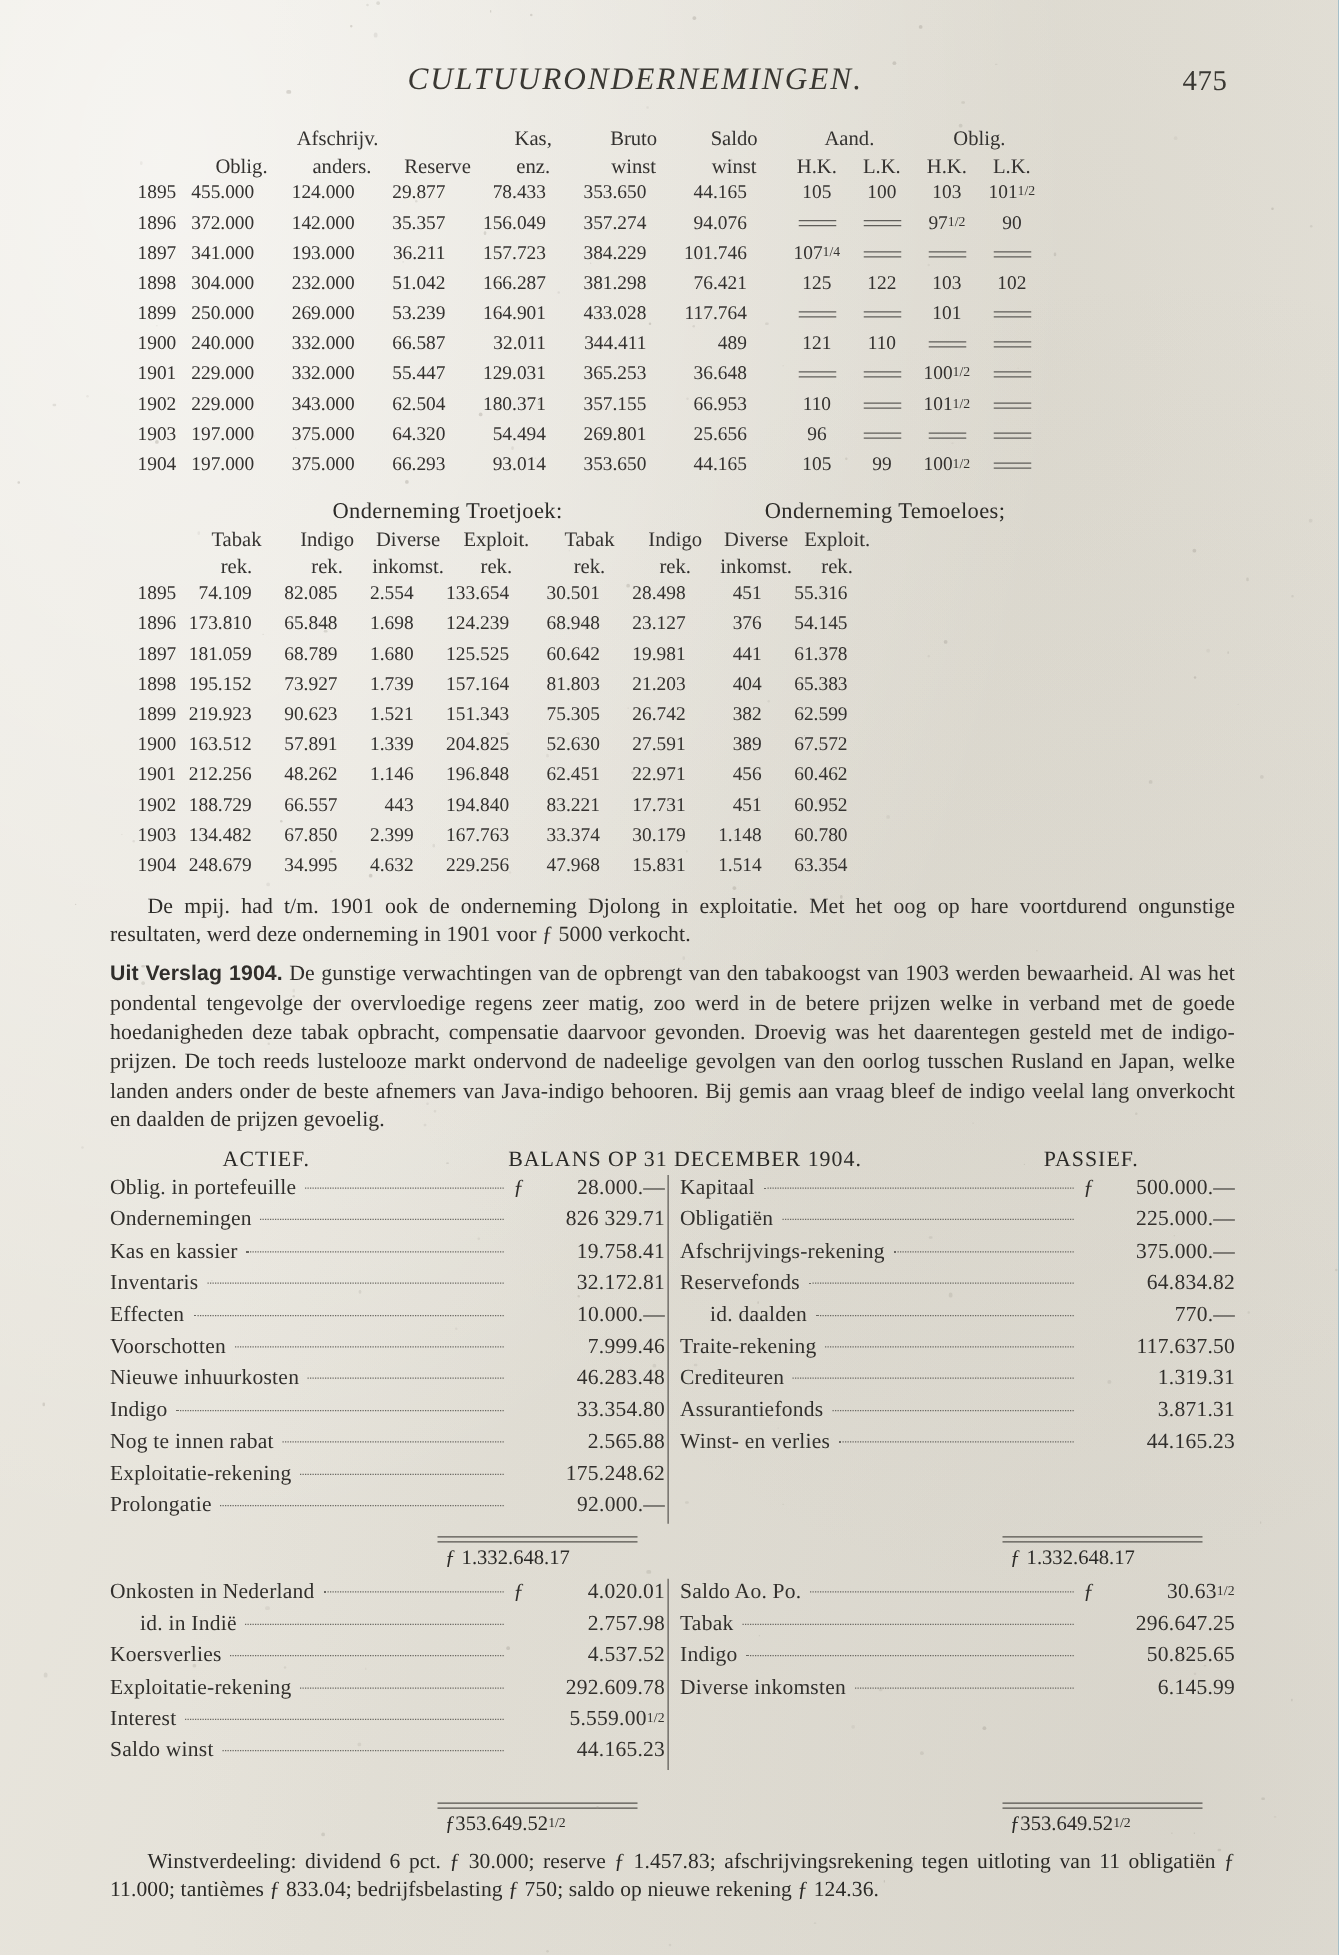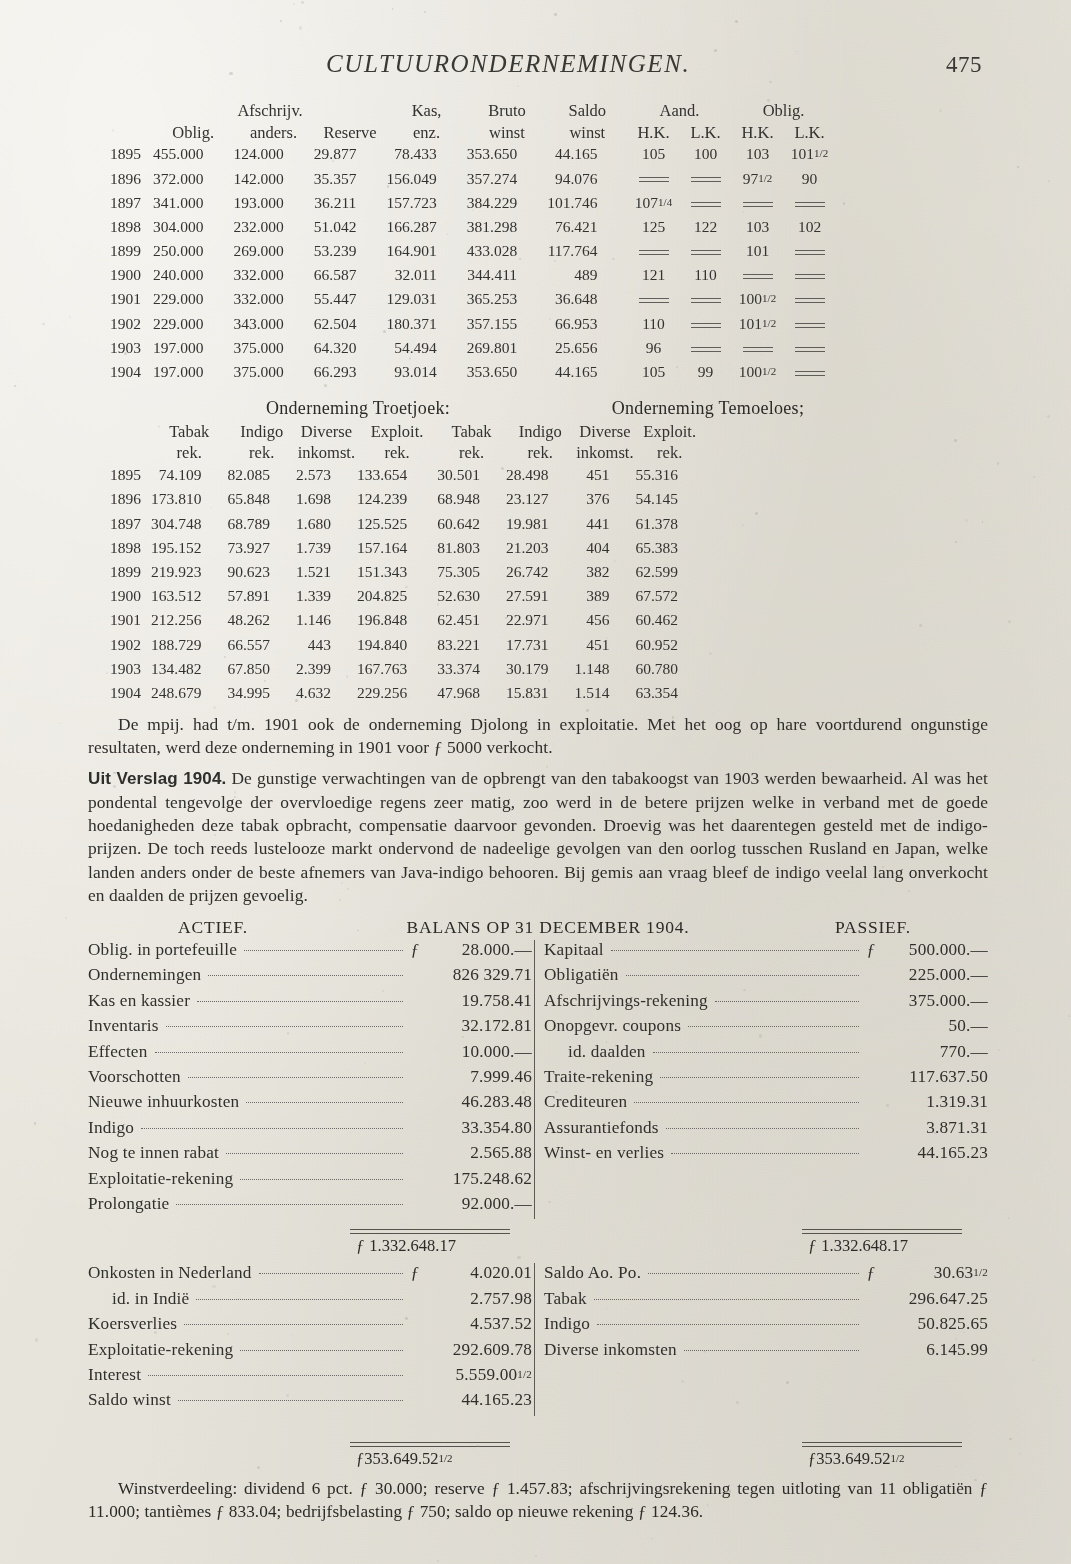--- a/index.html
+++ b/index.html
@@ -437,41 +437,41 @@
           <th>rek.</th>
           <th>inkomst.</th>
           <th>rek.</th>
         </tr>
       </thead>
       <tbody id="t2body">
           <tr>
             <td class="yr">1895</td>
             <td class="v">74.109</td>
             <td class="v">82.085</td>
-            <td class="v">2.573</td>
+            <td class="v">2.554</td>
             <td class="vl">133.654</td>
             <td class="v">30.501</td>
             <td class="v">28.498</td>
             <td class="v">451</td>
             <td class="v">55.316</td>
           </tr>
           <tr>
             <td class="yr">1896</td>
             <td class="v">173.810</td>
             <td class="v">65.848</td>
             <td class="v">1.698</td>
             <td class="vl">124.239</td>
             <td class="v">68.948</td>
             <td class="v">23.127</td>
             <td class="v">376</td>
             <td class="v">54.145</td>
           </tr>
           <tr>
             <td class="yr">1897</td>
-            <td class="v">304.748</td>
+            <td class="v">181.059</td>
             <td class="v">68.789</td>
             <td class="v">1.680</td>
             <td class="vl">125.525</td>
             <td class="v">60.642</td>
             <td class="v">19.981</td>
             <td class="v">441</td>
             <td class="v">61.378</td>
           </tr>
           <tr>
             <td class="yr">1898</td>
@@ -649,24 +649,24 @@
                 <span class="cur"></span>
                 <span class="amt">225.000.—</span>
               </li>
               <li>
                 <span class="lbl">Afschrijvings-rekening</span>
                 <span class="dots"></span>
                 <span class="cur"></span>
                 <span class="amt">375.000.—</span>
               </li>
               <li>
-                <span class="lbl">Onopgevr. coupons</span>
-                <span class="dots"></span>
-                <span class="cur"></span>
-                <span class="amt">50.—</span>
+                <span class="lbl">Reservefonds</span>
+                <span class="dots"></span>
+                <span class="cur"></span>
+                <span class="amt">64.834.82</span>
               </li>
               <li class="sub">
                 <span class="lbl">id.  daalden</span>
                 <span class="dots"></span>
                 <span class="cur"></span>
                 <span class="amt">770.—</span>
               </li>
               <li>
                 <span class="lbl">Traite-rekening</span>
                 <span class="dots"></span>

